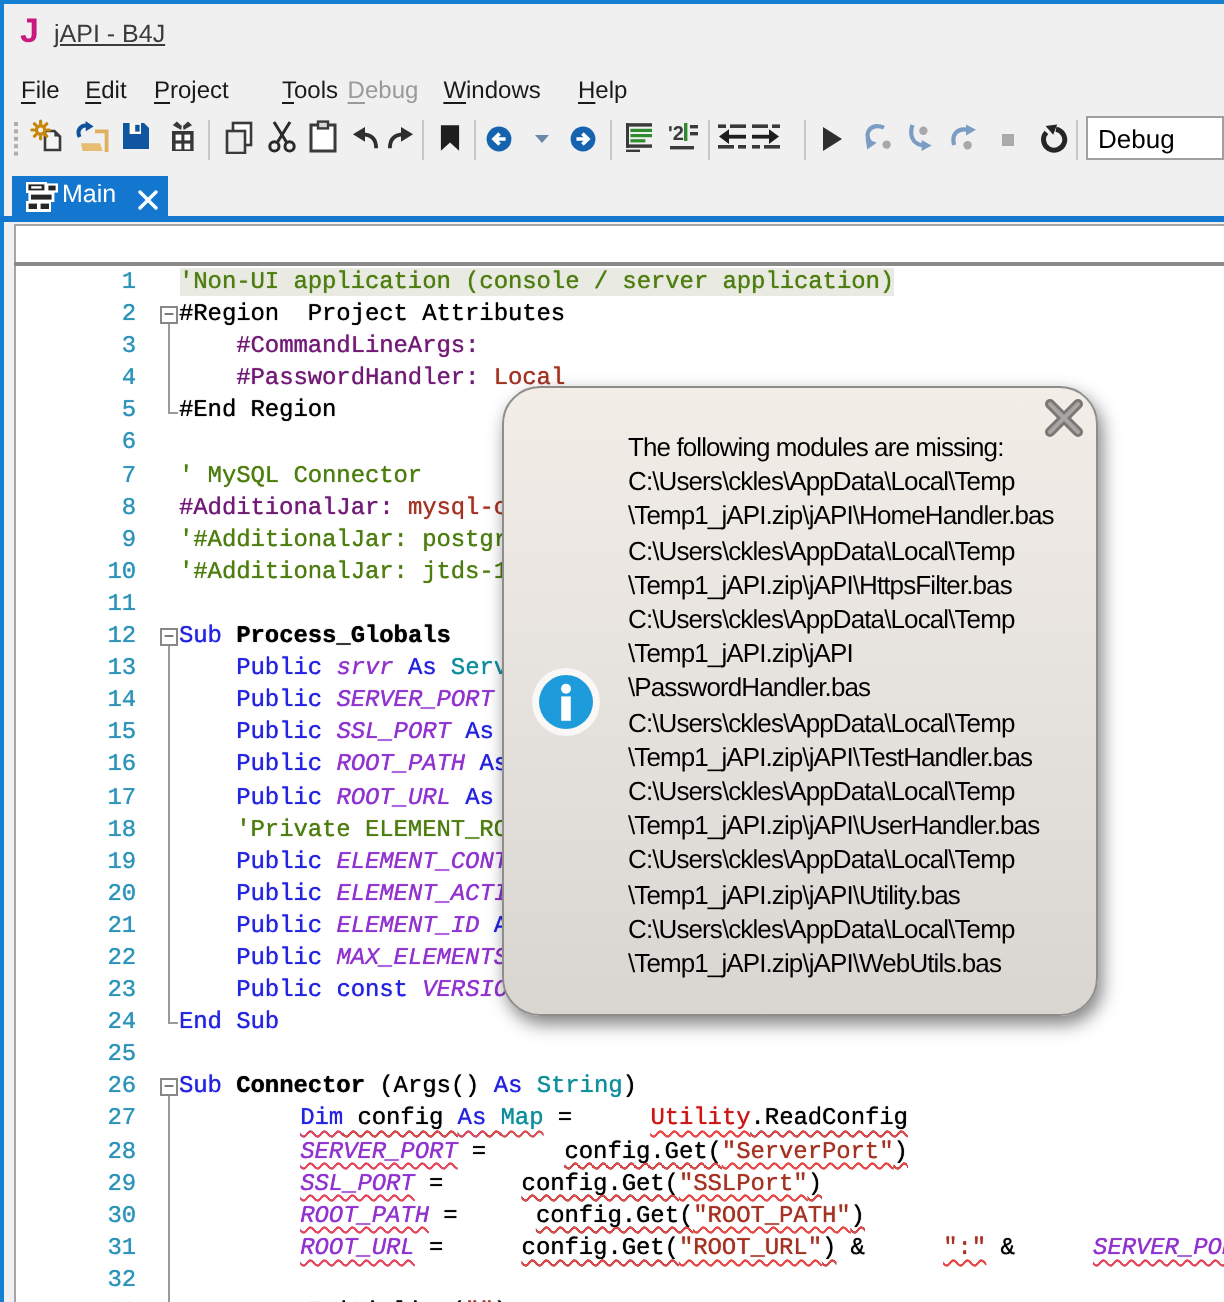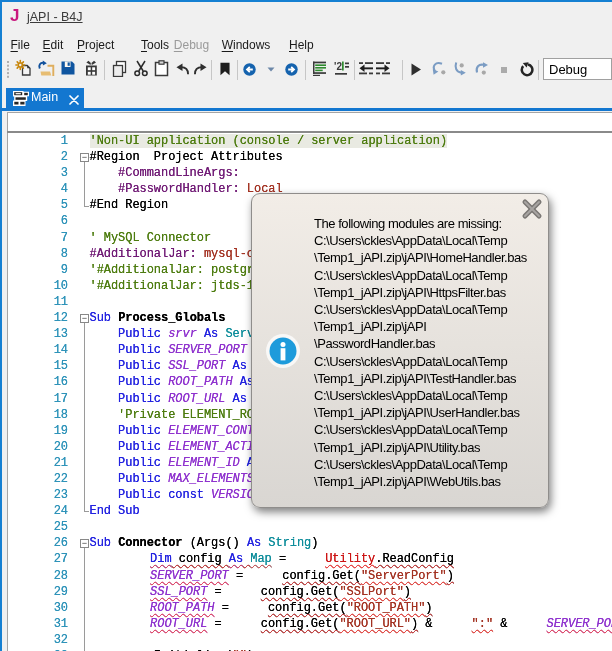--- a/index.html
+++ b/index.html
@@ -50,21 +50,21 @@
   text-decoration-color:#F04848; text-decoration-thickness:1px;
   text-decoration-skip-ink:none; text-underline-offset:2px;padding-left:32px; }
 
 
 .fold { width:9px; height:9px; background:#FFFFFF; border:1px solid #888888;
   font-size:9px; line-height:7px; text-align:center; color:#333; }
 .guide { width:1px; background:#9A9A9A; }
 .tick { height:1px; background:#9A9A9A; }
 
 
-#popup { left:251px; top:193px; width:298px; height:315px; border-radius:9px;
+#popup { left:251px; top:193px; width:298px; height:315px; border-radius:19px;
   border:1px solid #8F8D8B; background:linear-gradient(#F2EDE7,#D9D6D2);
   box-shadow:2px 4px 9px rgba(0,0,0,0.5); }
 #poptext { left:62px; top:21px; font-size:13px; letter-spacing:-0.45px; line-height:17.2px; color:#000;
   white-space:pre; position:absolute; }
 </style>
 </head>
 <body>
 <div id="root">
   <div class="abs" id="topblue"></div>
   <div class="abs" id="leftblue"></div>

